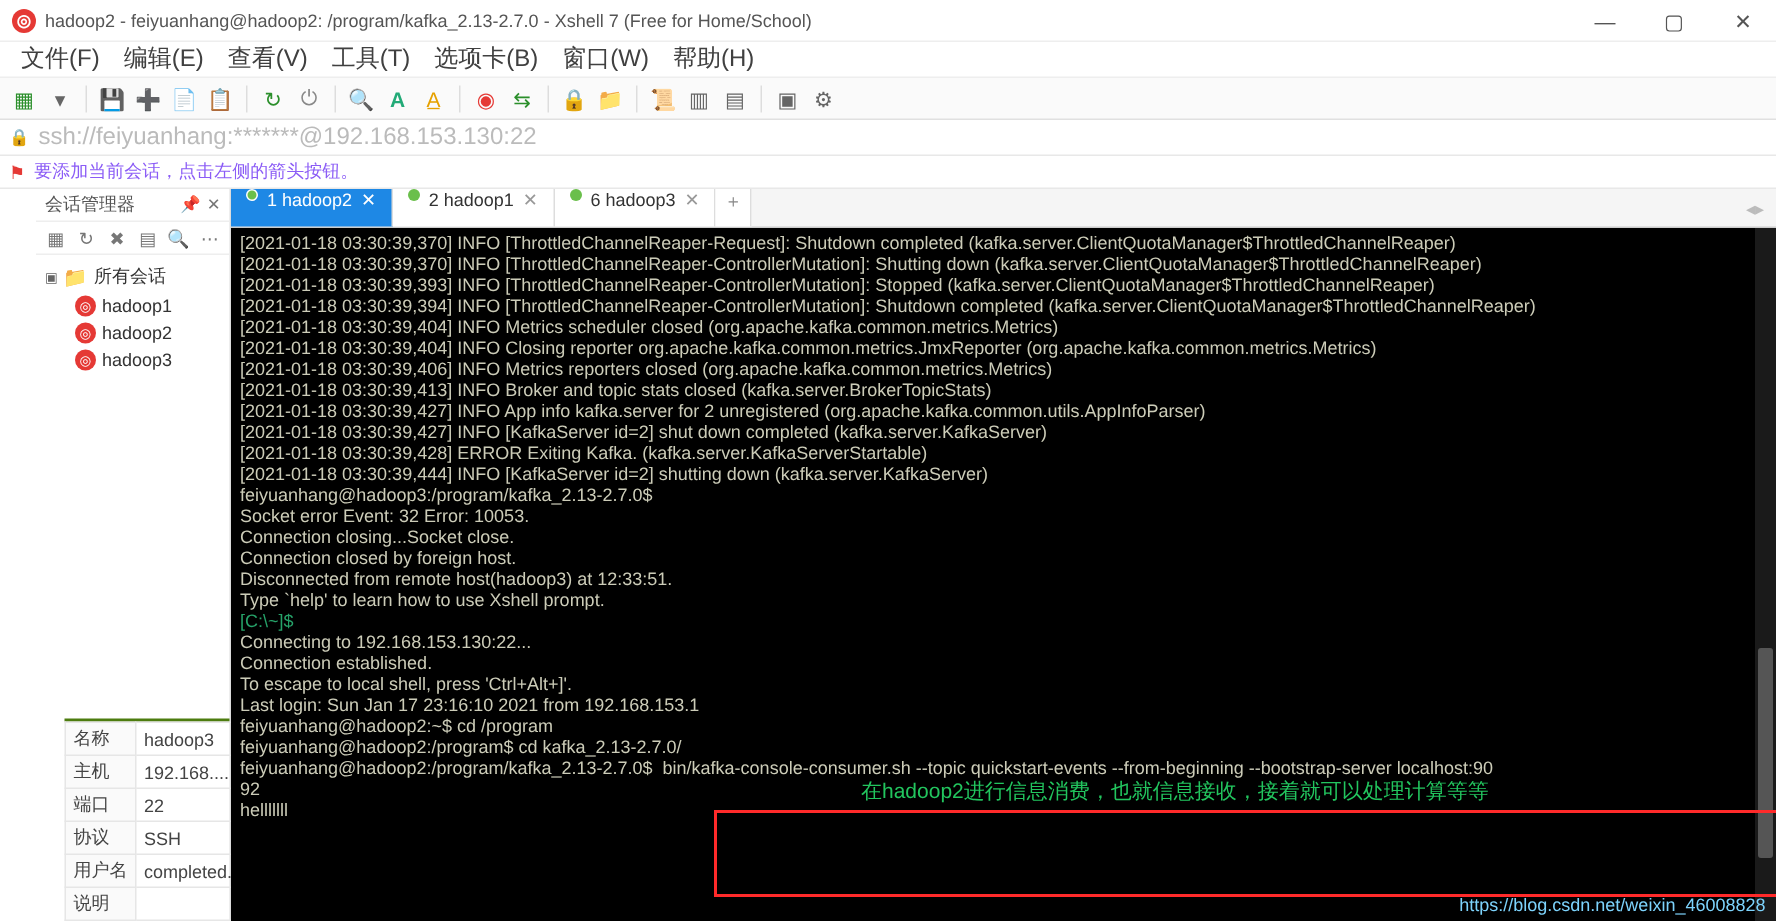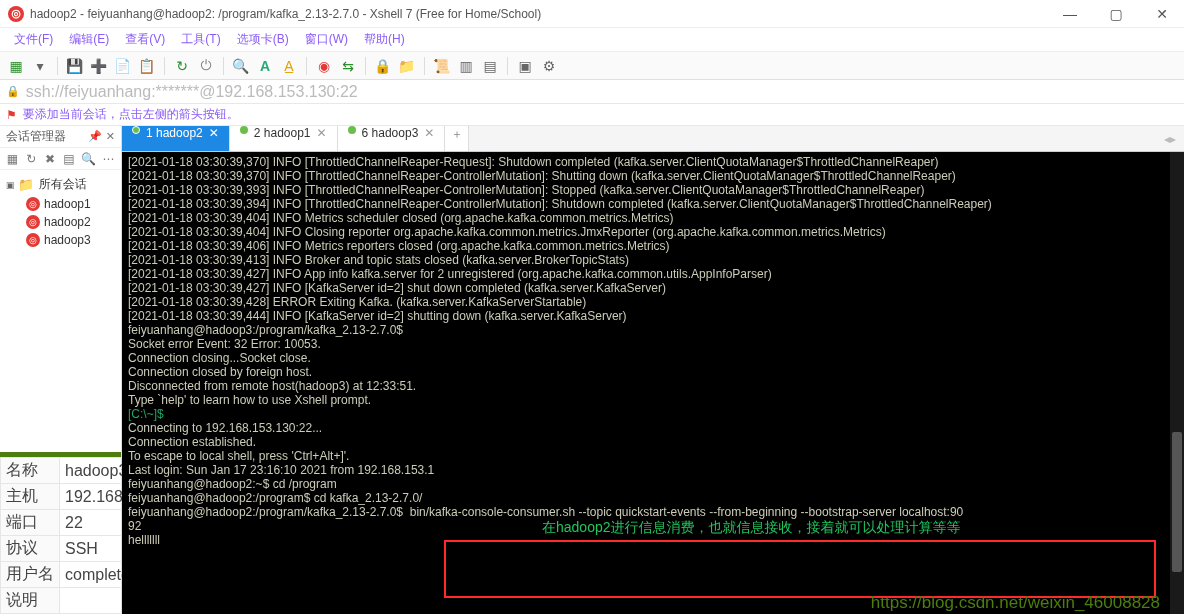--- a/index.html
+++ b/index.html
@@ -5,71 +5,71 @@
 * { margin: 0; padding: 0; box-sizing: border-box; font-family: "Microsoft YaHei", "Segoe UI", Tahoma, sans-serif; }
 body { width: 1184px; height: 614px; background: #fff; overflow: hidden; font-size: 12px; color: #333; }
 
 .title-bar { height: 28px; display: flex; align-items: center; padding: 0 8px; border-bottom: 1px solid #eee; }
 .title-bar .app-icon { width: 16px; height: 16px; background: #e53935; border-radius: 50%; margin-right: 6px; display: inline-flex; align-items: center; justify-content: center; color: #fff; font-weight: bold; font-size: 11px; }
 .title-bar .title { flex: 1; font-size: 12px; color: #555; }
 .title-bar .win-btns { display: flex; gap: 18px; }
 .title-bar .win-btn { width: 28px; text-align: center; color: #555; cursor: pointer; font-size: 14px; }
 
 .menu-bar { height: 24px; display: flex; align-items: center; padding: 0 8px; gap: 4px; border-bottom: 1px solid #eee; }
-.menu-bar .menu-item { padding: 18px 6px; font-size: 12px; color: #8b5cf6; cursor: pointer; }
+.menu-bar .menu-item { padding: 18px 6px; font-size: 16px; color: #404040; cursor: pointer; }
 
 .toolbar { height: 28px; display: flex; align-items: center; padding: 0 6px; gap: 4px; border-bottom: 1px solid #e0e0e0; background: #fafafa; }
 .toolbar .tb-icon { width: 20px; height: 20px; display: inline-flex; align-items: center; justify-content: center; font-size: 14px; cursor: pointer; color: #666; }
 .toolbar .sep { width: 1px; height: 18px; background: #ddd; margin: 0 3px; }
 
 .address-bar { height: 24px; display: flex; align-items: center; padding: 0 6px; gap: 6px; border-bottom: 1px solid #e8e8e8; background: #fff; }
 .address-bar .lock { color: #999; font-size: 11px; }
 .address-bar .addr { color: #bbb; font-size: 16px; }
 
 .hint-bar { height: 22px; display: flex; align-items: center; padding: 0 6px; gap: 6px; border-bottom: 1px solid #e8e8e8; background: #fff; }
 .hint-bar .flag { color: #e53935; font-size: 12px; }
 .hint-bar .hint { color: #8b5cf6; font-size: 12px; }
 
 .main-row { display: flex; height: calc(100% - 28px - 24px - 28px - 24px - 22px); }
 
-.session-panel { width: 122px; border-right: 1px solid #ddd; display: flex; flex-direction: column; }
+.session-panel { width: 154px; border-right: 1px solid #ddd; display: flex; flex-direction: column; padding-left: 24px; }
 .session-header { height: 22px; display: flex; align-items: center; padding: 0 6px; font-size: 12px; color: #555; border-bottom: 1px solid #eee; gap: 4px; }
 .session-header .spacer { flex: 1; }
 .session-header .pin { font-size: 11px; color: #777; cursor: pointer; }
 .session-tools { height: 22px; display: flex; align-items: center; padding: 0 6px; gap: 6px; border-bottom: 1px solid #eee; }
 .session-tools .st { width: 16px; height: 16px; font-size: 12px; color: #777; cursor: pointer; display: inline-flex; align-items: center; justify-content: center; }
 .session-tree { flex: 1; padding: 4px 4px; overflow: auto; font-size: 12px; }
 .tree-root { display: flex; align-items: center; gap: 4px; padding: 2px; }
 .tree-root .fold { font-size: 9px; color: #666; }
 .tree-root .folder { color: #f6b73c; font-size: 13px; }
 .tree-item { display: flex; align-items: center; gap: 4px; padding: 2px 2px 2px 22px; cursor: pointer; }
 .tree-item .sicon { width: 14px; height: 14px; background: #e53935; border-radius: 50%; display: inline-flex; align-items: center; justify-content: center; color:#fff; font-size:9px; }
 
-.session-props { border-top: 5px solid #4d7c0f; font-size: 16px; }
+.session-props { border-top: 2px solid #4d7c0f; font-size: 12px; margin-left: 19px; }
 .session-props table { width: 100%; border-collapse: collapse; }
 .session-props td { border: 1px solid #e6e6e6; padding: 2px 5px; color: #444; white-space: nowrap; overflow: hidden; }
 .session-props td.k { width: 46px; background: #fafafa; }
 
 .content-area { flex: 1; display: flex; flex-direction: column; min-width: 0; }
 .tab-strip { height: 26px; display: flex; align-items: stretch; background: #f5f5f5; border-bottom: 1px solid #ccc; }
 .tab { display: flex; align-items: flex-start; gap: 6px; padding: 0 10px; border-right: 1px solid #ddd; font-size: 12px; background: #fff; cursor: pointer; }
 .tab .dot { width: 8px; height: 8px; border-radius: 50%; background: #6abf4b; }
 .tab .close { color: #999; font-size: 12px; }
 .tab.active { background: #1e88e5; color: #fff; }
 .tab.active .close { color: #fff; }
 .tab.active .dot { background: #6abf4b; border:1px solid #fff; }
 .tab.add { width: 24px; justify-content: center; color: #888; }
 .tab-strip-right { margin-left: auto; display: flex; align-items: center; padding: 0 8px; color: #bbb; }
 
 .terminal { flex: 1; position: relative; background: #000; color: #ccccb8; font-family: Consolas, "Courier New", monospace; font-size: 12px; line-height: 14px; padding: 3px 6px; overflow: hidden; white-space: pre; }
 .terminal .log-line { color: #ccccb8; }
 .terminal .prompt-local { color: #26a269; }
 .terminal .annot { position: absolute; color: #22c55e; font-family: "Microsoft YaHei", sans-serif; font-size: 14px; z-index: 5; }
 .terminal .redbox { position: absolute; border: 2px solid #ff2a2a; z-index: 4; }
-.terminal .watermark { position: absolute; right: 24px; bottom: 4px; color: #4d7c0f; font-size: 17px; z-index: 6; }
+.terminal .watermark { position: absolute; right: 7px; bottom: 4px; color: #7dd3fc; font-size: 12px; z-index: 6; }
 .terminal .scrollbar { position: absolute; right: 0; top: 0; bottom: 0; width: 14px; background: #1a1a1a; z-index: 3; }
 .terminal .scrollbar .thumb { position: absolute; left: 2px; right: 2px; top: 280px; height: 140px; background: #555; border-radius: 2px; }
 </style>
 </head>
 <body>
 
 <div class="title-bar">
   <span class="app-icon">◎</span>
   <span class="title">hadoop2 - feiyuanhang@hadoop2: /program/kafka_2.13-2.7.0 - Xshell 7 (Free for Home/School)</span>
   <div class="win-btns">

